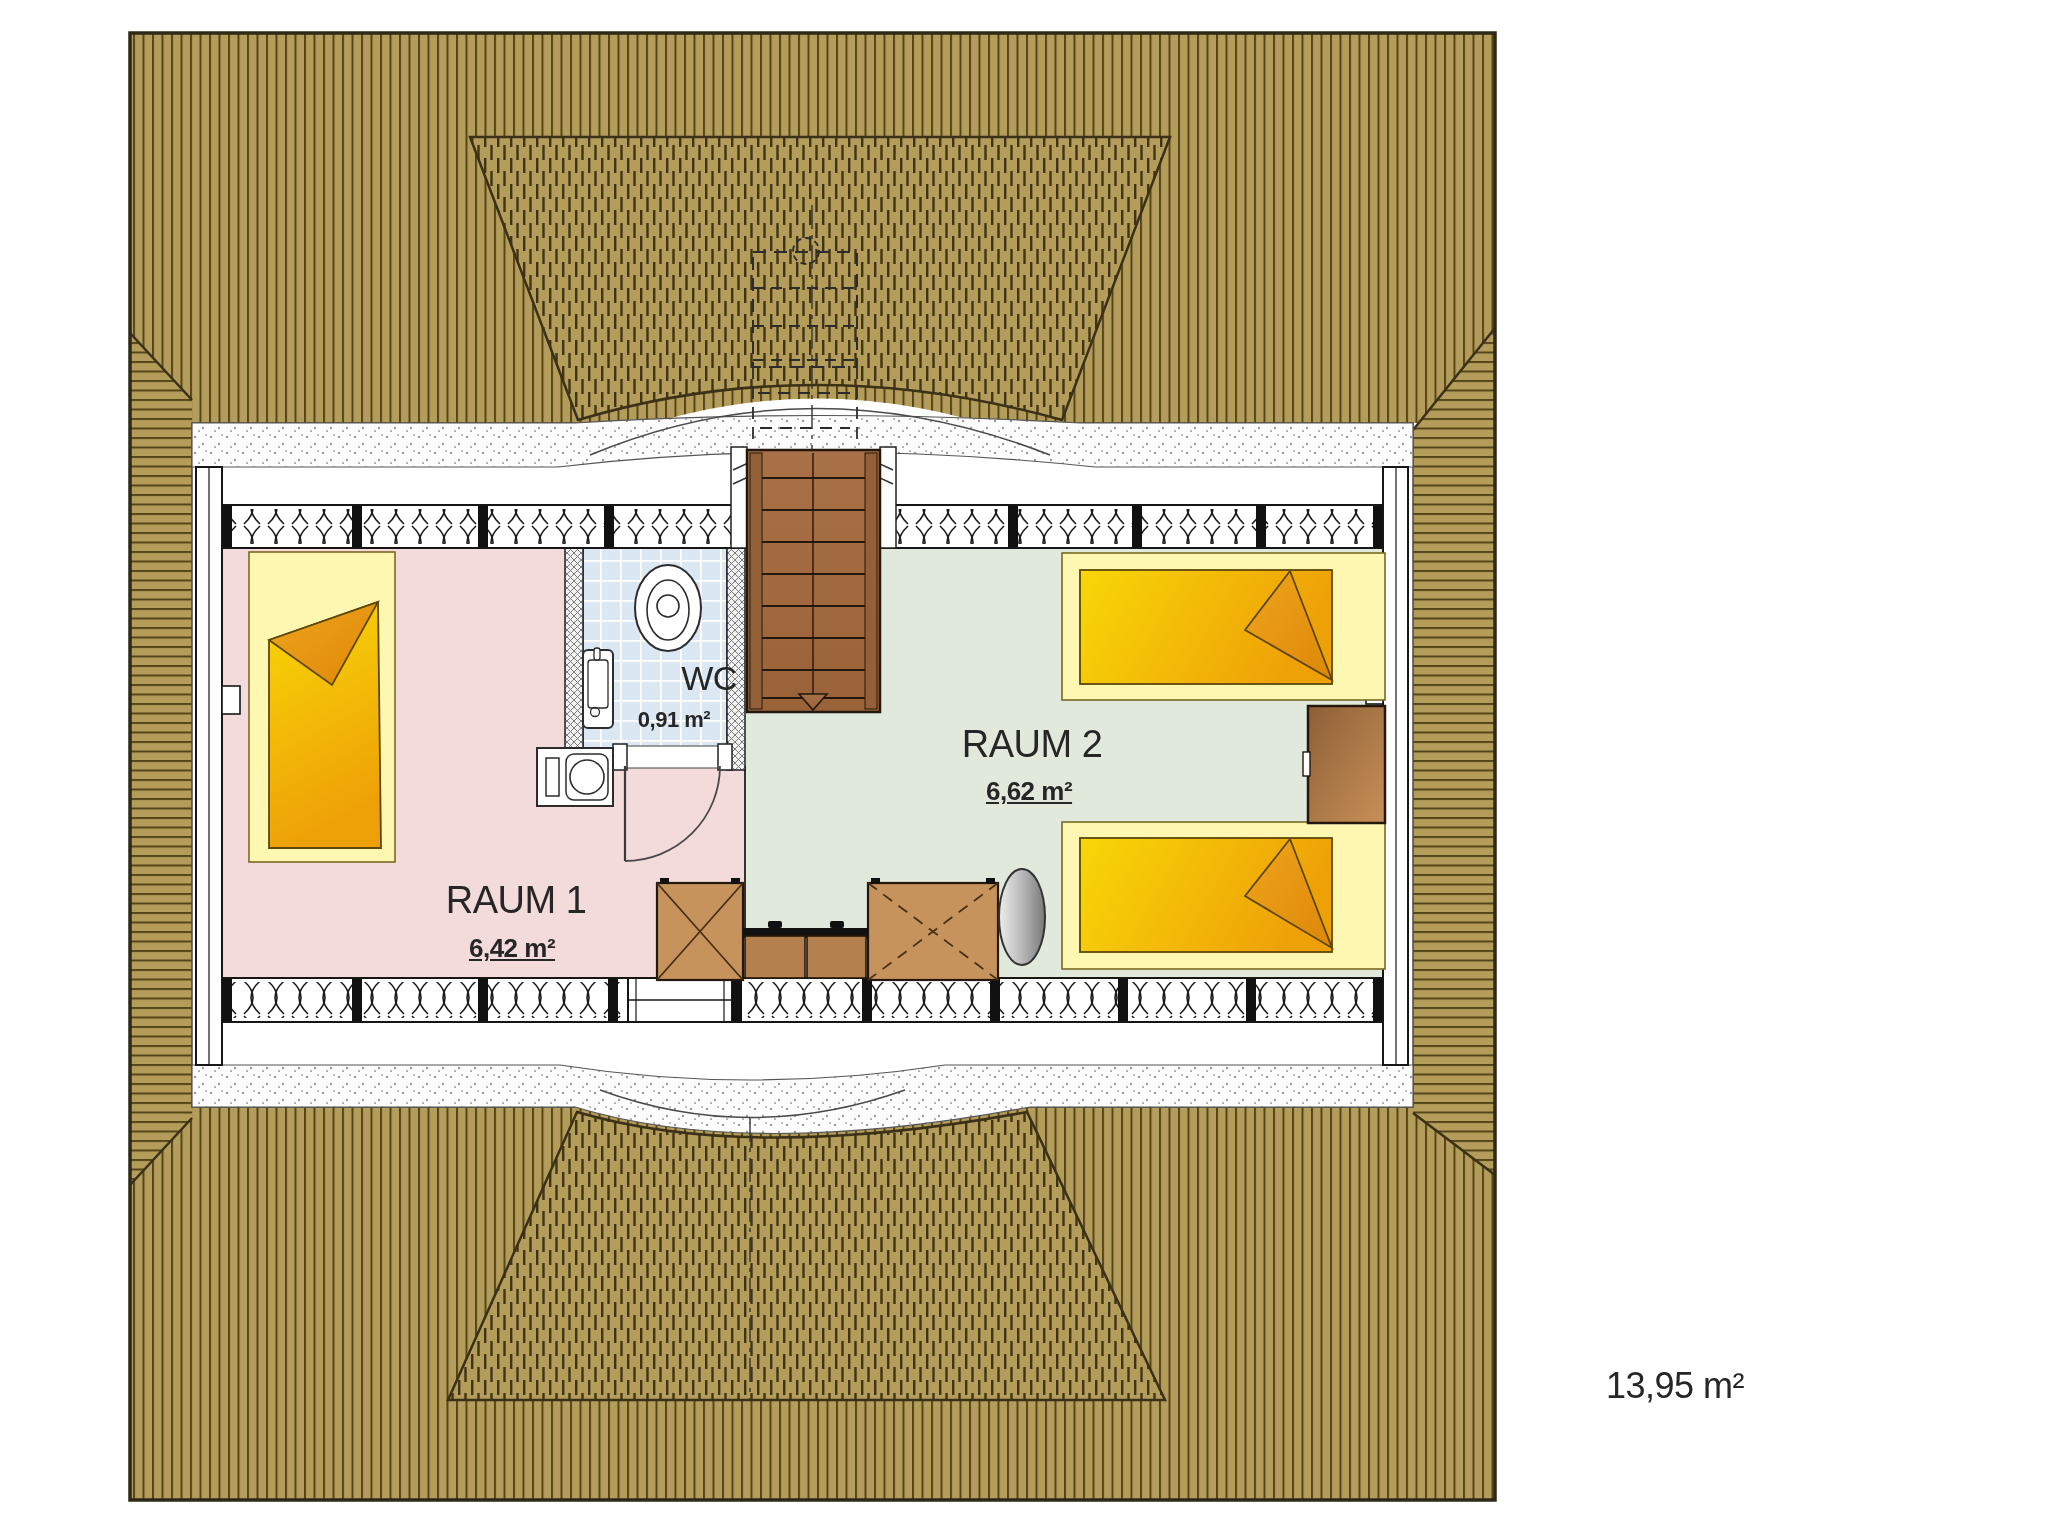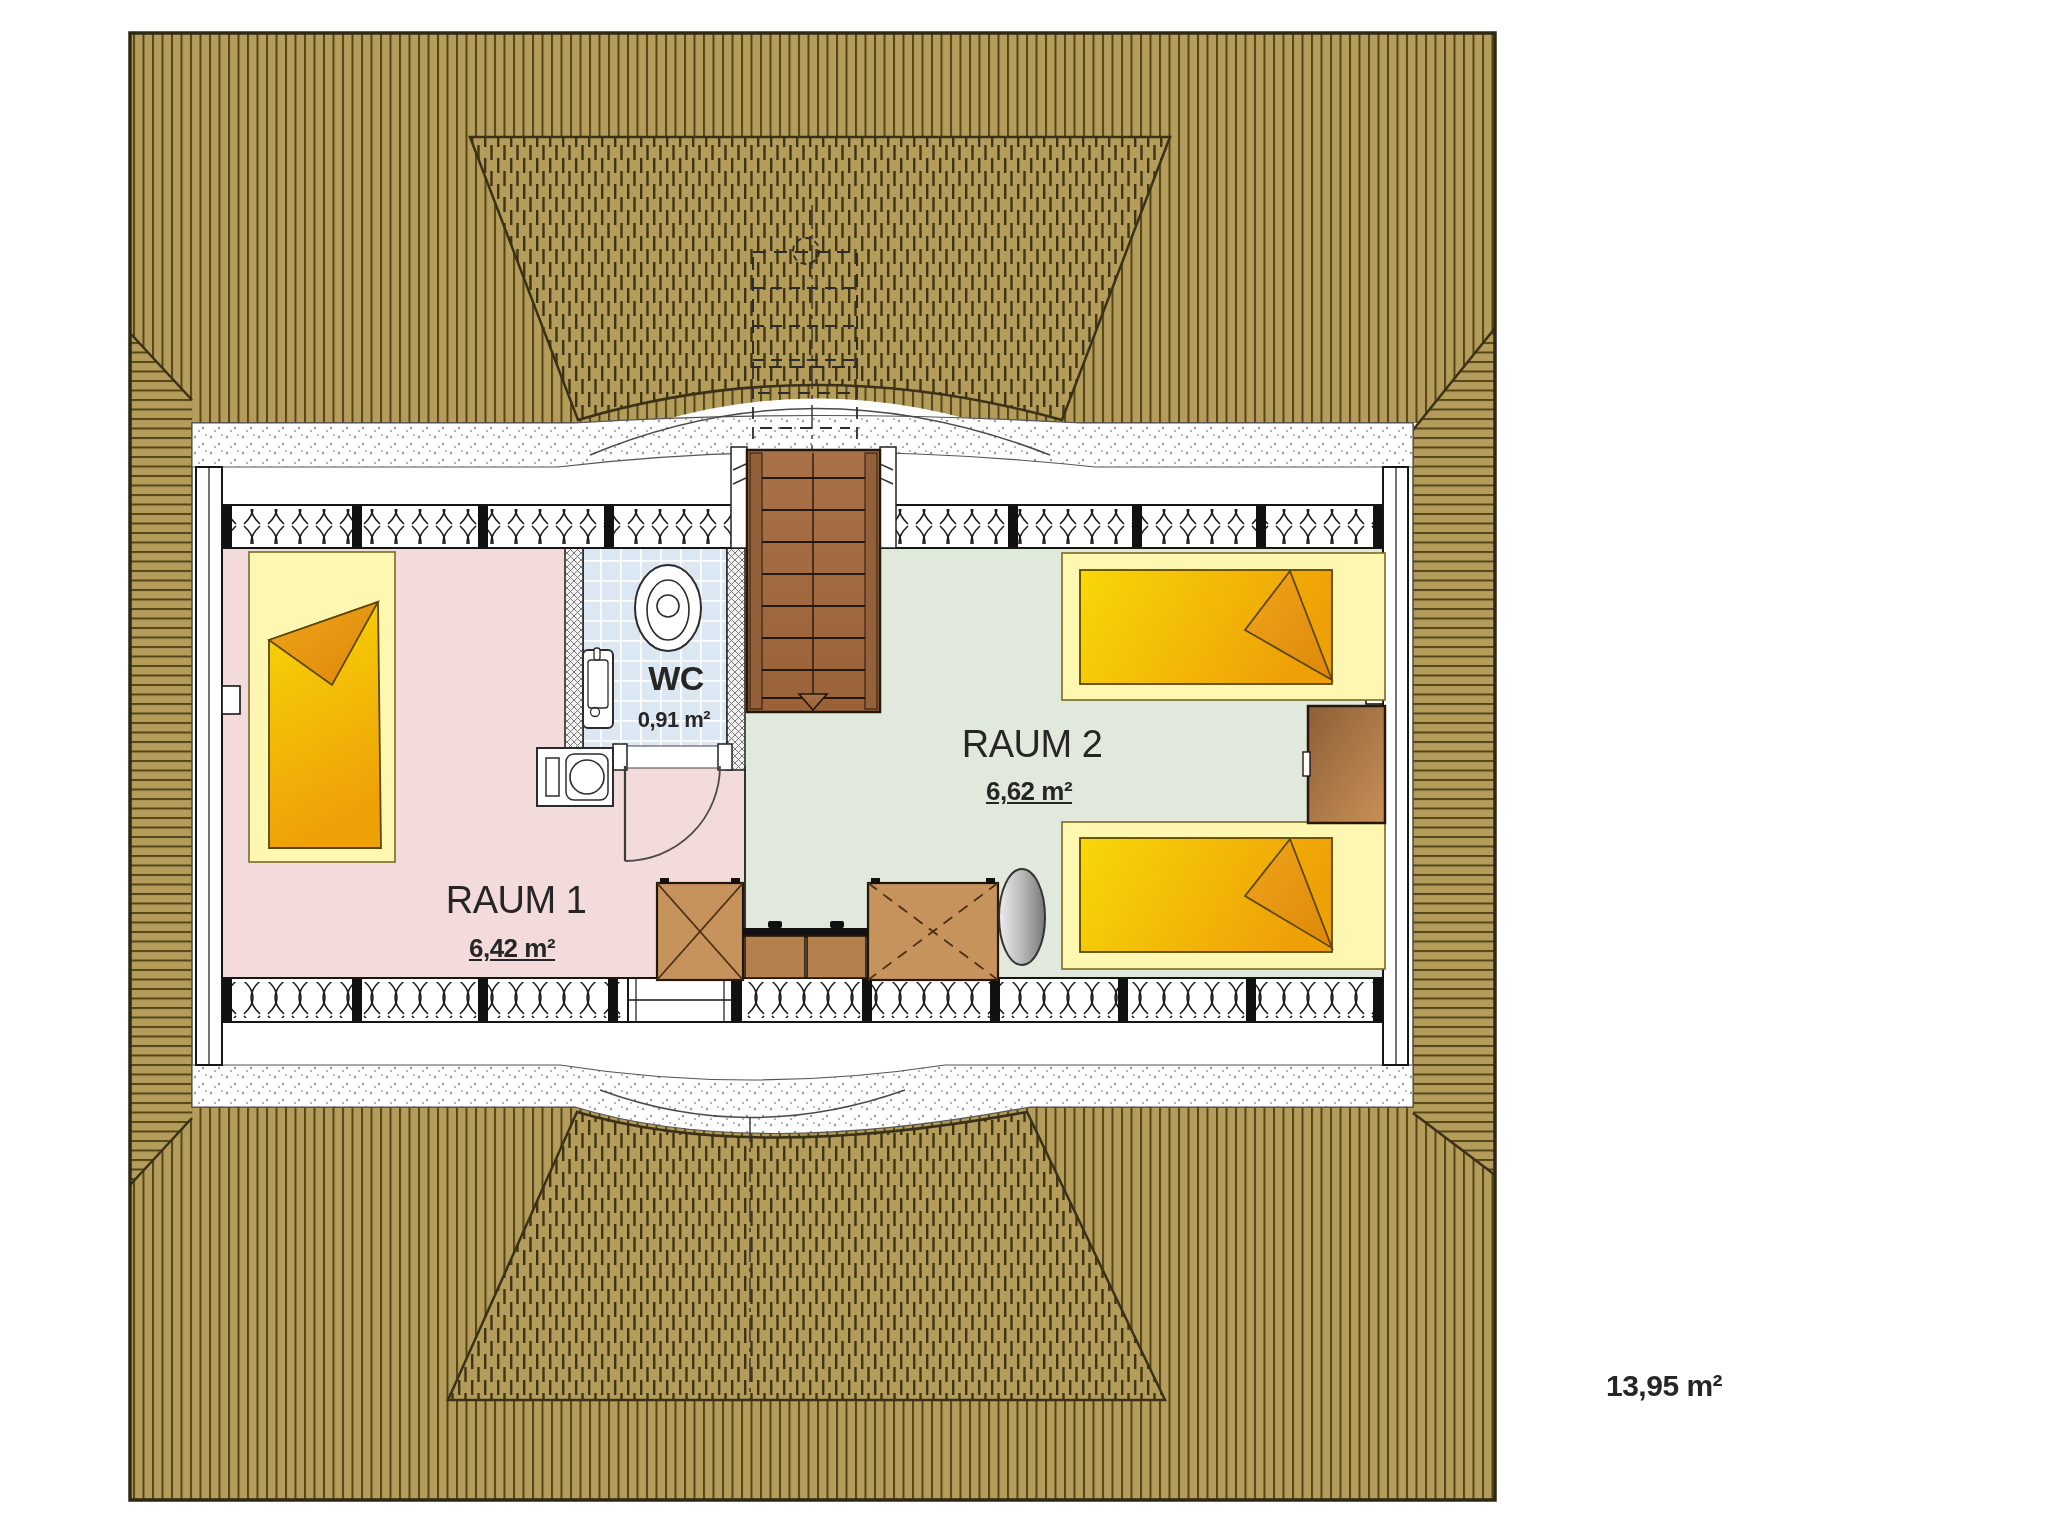--- a/index.html
+++ b/index.html
@@ -3,24 +3,24 @@
 <meta charset="utf-8">
 <style>
   html,body{margin:0;padding:0;background:#fff;}
   #stage{position:relative;width:2048px;height:1536px;background:#fff;overflow:hidden;
          font-family:"Liberation Sans",sans-serif;}
   #planSvg{position:absolute;left:0;top:0;}
   .lbl{position:absolute;transform:translate(-50%,-50%);color:var(--text,#262626);
        white-space:nowrap;letter-spacing:-0.5px;line-height:1;}
   .room-name{font-weight:400;font-size:38px;}
   .room-area{font-weight:600;font-size:26px;text-decoration:underline;}
-  .wc-name{font-weight:700;font-size:34px;}
+  .wc-name{font-weight:400;font-size:34px;margin-left:33px;}
   .wc-area{font-weight:600;font-size:22px;}
   .plan-title{transform:translate(0,-50%);font-weight:700;font-size:52px;letter-spacing:-1px;}
-  .plan-area{transform:translate(0,-50%);font-weight:700;font-size:30px;}
+  .plan-area{transform:translate(0,-50%);font-weight:400;font-size:36px;}
 </style>
 </head>
 <body>
 
 <div id="stage">
 
 <svg id="planSvg" width="2048" height="1536" viewBox="0 0 2048 1536">
   <defs>
     <pattern id="vh" width="9.5" height="8" patternUnits="userSpaceOnUse">
       <rect width="9.5" height="8" style="fill:var(--roof-wood,#b49c5a)"></rect>

